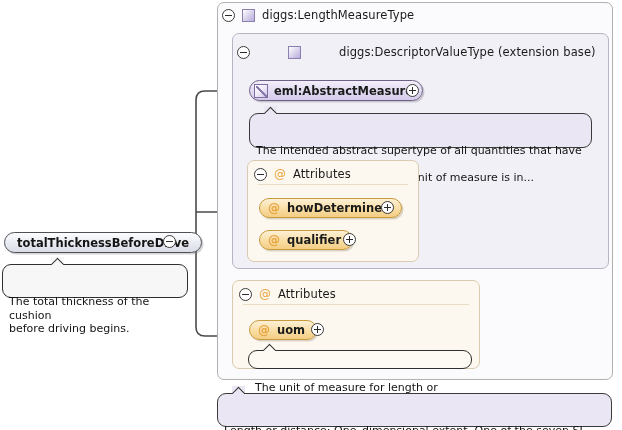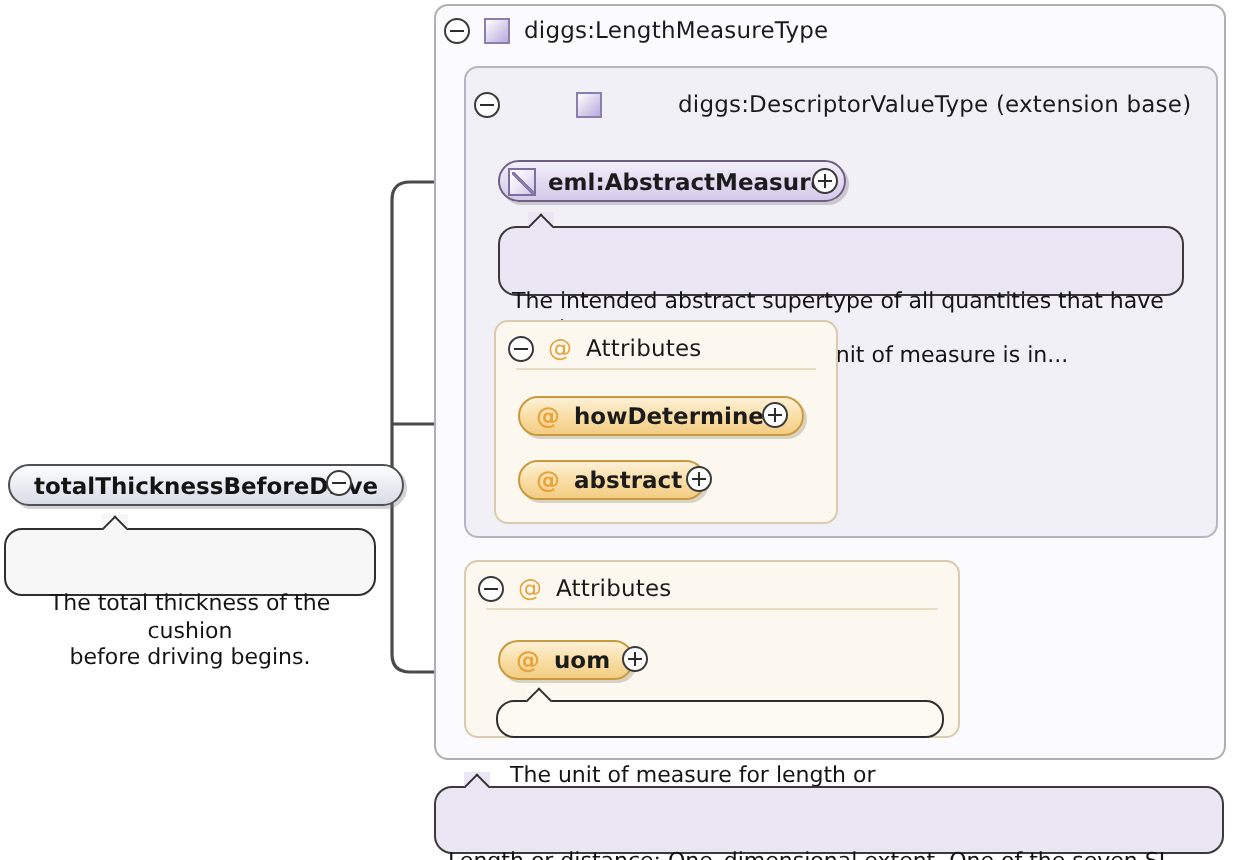--- a/index.html
+++ b/index.html
@@ -262,21 +262,21 @@
   </div>
 
   <div class="attr-pill" style="left:259px; top:198px;">
     <span class="at-glyph">@</span>
     <span>howDetermined</span>
   </div>
   <div class="circ plus" style="position:absolute; left:381px; top:201px;"></div>
 
   <div class="attr-pill" style="left:259px; top:230px;">
     <span class="at-glyph">@</span>
-    <span>abstract</span>
+    <span>qualifier</span>
   </div>
   <div class="circ plus" style="position:absolute; left:343px; top:233px;"></div>
 
   <div class="attr-panel" style="left:232px; top:280px; width:248px; height:89px;">
     <div class="divider" style="top:23px;"></div>
   </div>
   <div class="type-header" style="left:239px; top:285px;">
     <span class="circ"></span>
     <span class="at-glyph">@</span>
     <span class="label">Attributes</span>
@@ -297,19 +297,19 @@
     <span class="ptr" style="left:14px; top:-8px; background:#eae6f3;"></span>
     <span>Length or distance: One–dimensional extent. One of the seven SI base
 quantities. Used universally in measurement and...</span>
   </div>
 
   <div class="root-pill" style="left:4px; top:232px;">
     <span>totalThicknessBeforeDrive</span>
   </div>
   <div class="circ" style="position:absolute; left:163px; top:235px;"></div>
 
-  <div class="callout white" style="left:2px; top:264px; width:186px; height:34px;text-align:center;">
+  <div class="callout white" style="left:2px; top:264px; width:186px; height:34px;">
     <span class="ptr" style="left:48px; top:-8px; background:#f7f7f7;"></span>
     <span>The total thickness of the cushion
 before driving begins.</span>
   </div>
 
 </div>
 
 </body></html>

